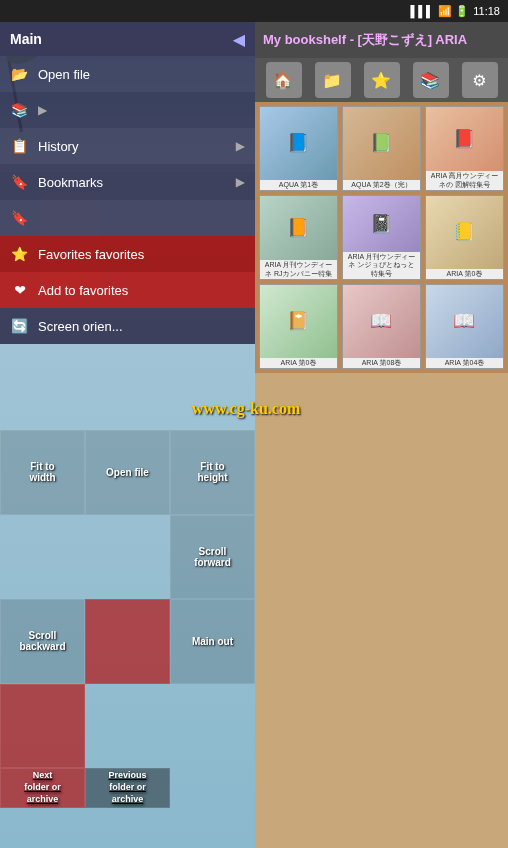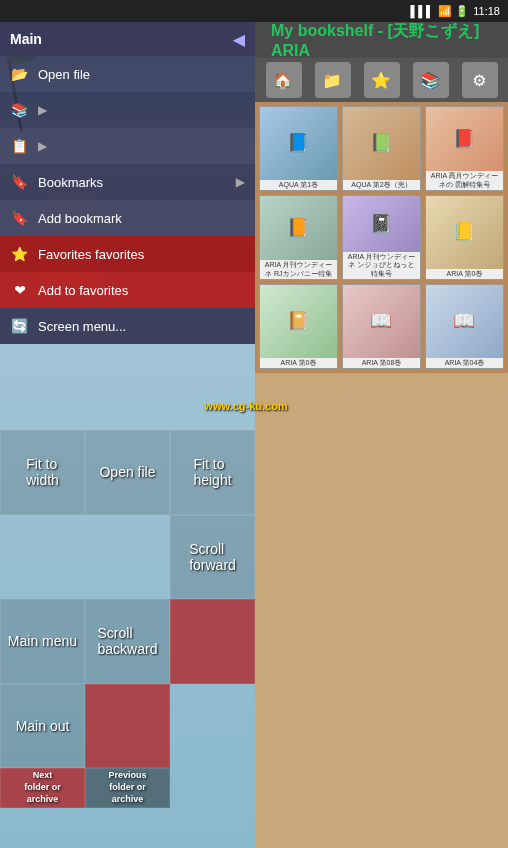--- a/index.html
+++ b/index.html
@@ -42,23 +42,23 @@
       background: #c8a87a;
       overflow: hidden;
     }
 
     
     .bookshelf-header {
       background: #4a4a4a;
       height: 36px;
       display: flex;
       align-items: center;
-      padding: 0 16px;
-      color: #22c55e;
-      font-size: 16px;
+      padding: 0 8px;
+      color: #f0abfc;
+      font-size: 13px;
       font-weight: bold;
     }
 
     
     .bookshelf-toolbar {
       background: #555;
       height: 44px;
       display: flex;
       align-items: center;
       justify-content: space-around;
@@ -154,24 +154,25 @@
     }
 
     
     .watermark {
       position: absolute;
       top: 400px;
       left: 0;
       right: 16px;
       text-align: center;
       color: #ffcc00;
-      font-size: 11px;
+      font-size: 16px;
       font-weight: bold;
       text-shadow: 1px 1px 2px #000;
       z-index: 50;
+      font-family: Liberation Serif, serif;
     }
 
     
     .main-menu {
       position: absolute;
       top: 22px;
       left: 0;
       width: 255px;
       z-index: 60;
     }
@@ -235,43 +236,44 @@
       bottom: 80px;
       z-index: 55;
       display: grid;
       grid-template-columns: repeat(3, 1fr);
       grid-template-rows: repeat(4, 1fr);
     }
     .action-cell {
       display: flex;
       align-items: center;
       justify-content: center;
-      text-align: left;
-      font-size: 14px;
-      color: #fff;
-      font-weight: normal;
+      text-align: center;
+      font-size: 10px;
+      color: #fff;
+      font-weight: bold;
       text-shadow: 1px 1px 2px #000;
       background: rgba(0,0,0,0.15);
       border: 1px solid rgba(255,255,255,0.1);
       cursor: pointer;
     }
     .action-cell.red-bg { background: rgba(180,20,20,0.7); }
     .action-cell.empty { background: transparent; border: none; }
 
     
     .bottom-labels {
       position: absolute;
       bottom: 0;
       left: 0;
       width: 255px;
       height: 80px;
       z-index: 56;
       display: grid;
       grid-template-columns: repeat(3, 1fr);
       grid-template-rows: repeat(2, 1fr);
+      text-decoration: underline;
     }
     .bottom-label-cell {
       display: flex;
       align-items: center;
       justify-content: center;
       text-align: center;
       font-size: 9px;
       color: #fff;
       font-weight: bold;
       text-shadow: 1px 1px 3px #000;
@@ -404,55 +406,54 @@
   <div class="menu-item">
     <span class="menu-icon">📂</span>
     <span class="menu-item-text">Open file</span>
   </div>
   <div class="menu-item">
     <span class="menu-icon">📚</span>
     <span class="menu-arrow">▶</span>
   </div>
   <div class="menu-item">
     <span class="menu-icon">📋</span>
+    <span class="menu-item-text">History</span>
     <span class="menu-arrow">▶</span>
   </div>
   <div class="menu-item">
     <span class="menu-icon">🔖</span>
     <span class="menu-item-text">Bookmarks</span>
     <span class="menu-arrow">▶</span>
   </div>
   <div class="menu-item">
     <span class="menu-icon">🔖</span>
-    <span class="menu-item-text">Add bookmark</span>
   </div>
   <div class="menu-item highlighted">
     <span class="menu-icon">⭐</span>
     <span class="menu-item-text">Favorites favorites</span>
   </div>
   <div class="menu-item active">
     <span class="menu-icon">❤</span>
     <span class="menu-item-text">Add to favorites</span>
   </div>
   <div class="menu-item">
     <span class="menu-icon">🔄</span>
-    <span class="menu-item-text">Screen menu...</span>
+    <span class="menu-item-text">Screen orien...</span>
   </div>
 </div>
 
 <div class="action-grid">
   <div class="action-cell">Fit to<br>width</div>
   <div class="action-cell">Open file</div>
   <div class="action-cell">Fit to<br>height</div>
 
   <div class="action-cell empty"></div>
   <div class="action-cell empty"></div>
 
   <div class="action-cell">Scroll<br>forward</div>
-  <div class="action-cell">Main menu</div>
   <div class="action-cell">Scroll<br>backward</div>
 
   <div class="action-cell red-bg"></div>
   <div class="action-cell">Main out</div>
   <div class="action-cell red-bg"></div>
 </div>
 
 <div class="watermark">www.cg-ku.com</div>
 
 <div class="bottom-labels">

